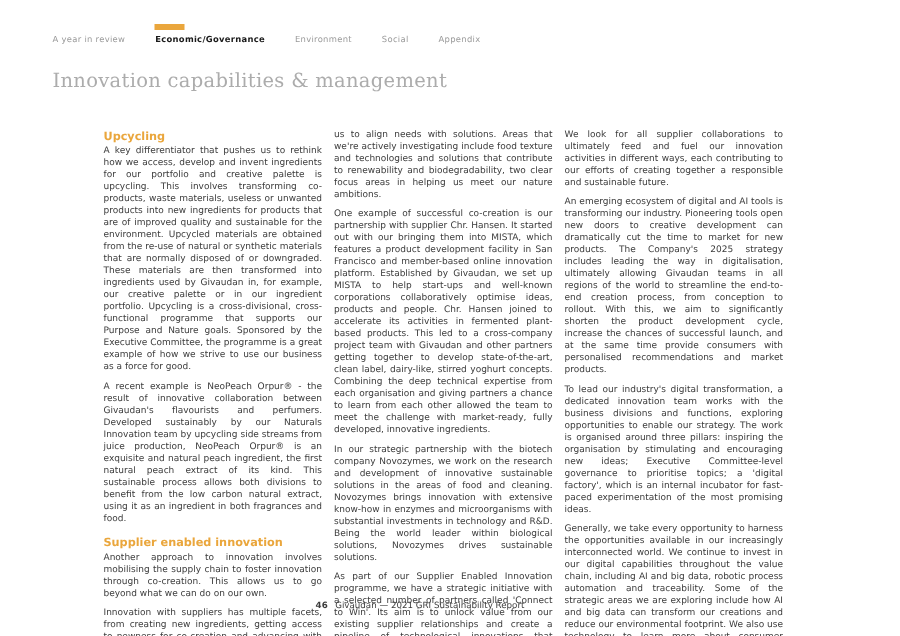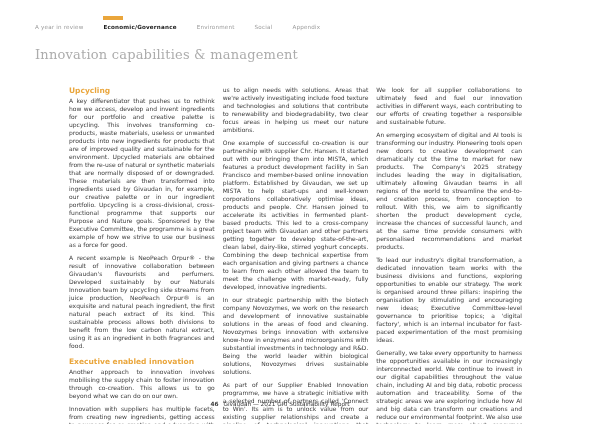--- a/index.html
+++ b/index.html
@@ -107,21 +107,21 @@
   </div>
 
   <h1 class="page-title">Innovation capabilities &amp; management</h1>
 
   <div class="columns">
 
     <div class="col">
       <div class="section-heading">Upcycling</div>
       <p>A key differentiator that pushes us to rethink how we access, develop and invent ingredients for our portfolio and creative palette is upcycling. This involves transforming co-products, waste materials, useless or unwanted products into new ingredients for products that are of improved quality and sustainable for the environment. Upcycled materials are obtained from the re-use of natural or synthetic materials that are normally disposed of or downgraded. These materials are then transformed into ingredients used by Givaudan in, for example, our creative palette or in our ingredient portfolio. Upcycling is a cross-divisional, cross-functional programme that supports our Purpose and Nature goals. Sponsored by the Executive Committee, the programme is a great example of how we strive to use our business as a force for good.</p>
       <p>A recent example is NeoPeach Orpur® - the result of innovative collaboration between Givaudan's flavourists and perfumers. Developed sustainably by our Naturals Innovation team by upcycling side streams from juice production, NeoPeach Orpur® is an exquisite and natural peach ingredient, the first natural peach extract of its kind. This sustainable process allows both divisions to benefit from the low carbon natural extract, using it as an ingredient in both fragrances and food.</p>
-      <div class="section-heading mid">Executive enabled innovation</div>
+      <div class="section-heading mid">Supplier enabled innovation</div>
       <p>Another approach to innovation involves mobilising the supply chain to foster innovation through co-creation. This allows us to go beyond what we can do on our own.</p>
       <p>Innovation with suppliers has multiple facets, from creating new ingredients, getting access to newness for co-creation and advancing with best-in-class ingredients to deliver better product performance. Of our numerous suppliers, we engage some 300, from large to small and from global to local, in discussions about innovation. Selective matchmaking allows</p>
     </div>
 
     <div class="col">
       <p>us to align needs with solutions. Areas that we're actively investigating include food texture and technologies and solutions that contribute to renewability and biodegradability, two clear focus areas in helping us meet our nature ambitions.</p>
       <p>One example of successful co-creation is our partnership with supplier Chr. Hansen. It started out with our bringing them into MISTA, which features a product development facility in San Francisco and member-based online innovation platform. Established by Givaudan, we set up MISTA to help start-ups and well-known corporations collaboratively optimise ideas, products and people. Chr. Hansen joined to accelerate its activities in fermented plant-based products. This led to a cross-company project team with Givaudan and other partners getting together to develop state-of-the-art, clean label, dairy-like, stirred yoghurt concepts. Combining the deep technical expertise from each organisation and giving partners a chance to learn from each other allowed the team to meet the challenge with market-ready, fully developed, innovative ingredients.</p>
       <p>In our strategic partnership with the biotech company Novozymes, we work on the research and development of innovative sustainable solutions in the areas of food and cleaning. Novozymes brings innovation with extensive know-how in enzymes and microorganisms with substantial investments in technology and R&amp;D. Being the world leader within biological solutions, Novozymes drives sustainable solutions.</p>
       <p>As part of our Supplier Enabled Innovation programme, we have a strategic initiative with a selected number of partners called 'Connect to Win'. Its aim is to unlock value from our existing supplier relationships and create a pipeline of technological innovations that differentiate us in the market. It is a structured, open door approach that acknowledges the possibilities of adding significant value to our existing procurement approaches while creating value in Givaudan's innovation agenda.</p>
     </div>

